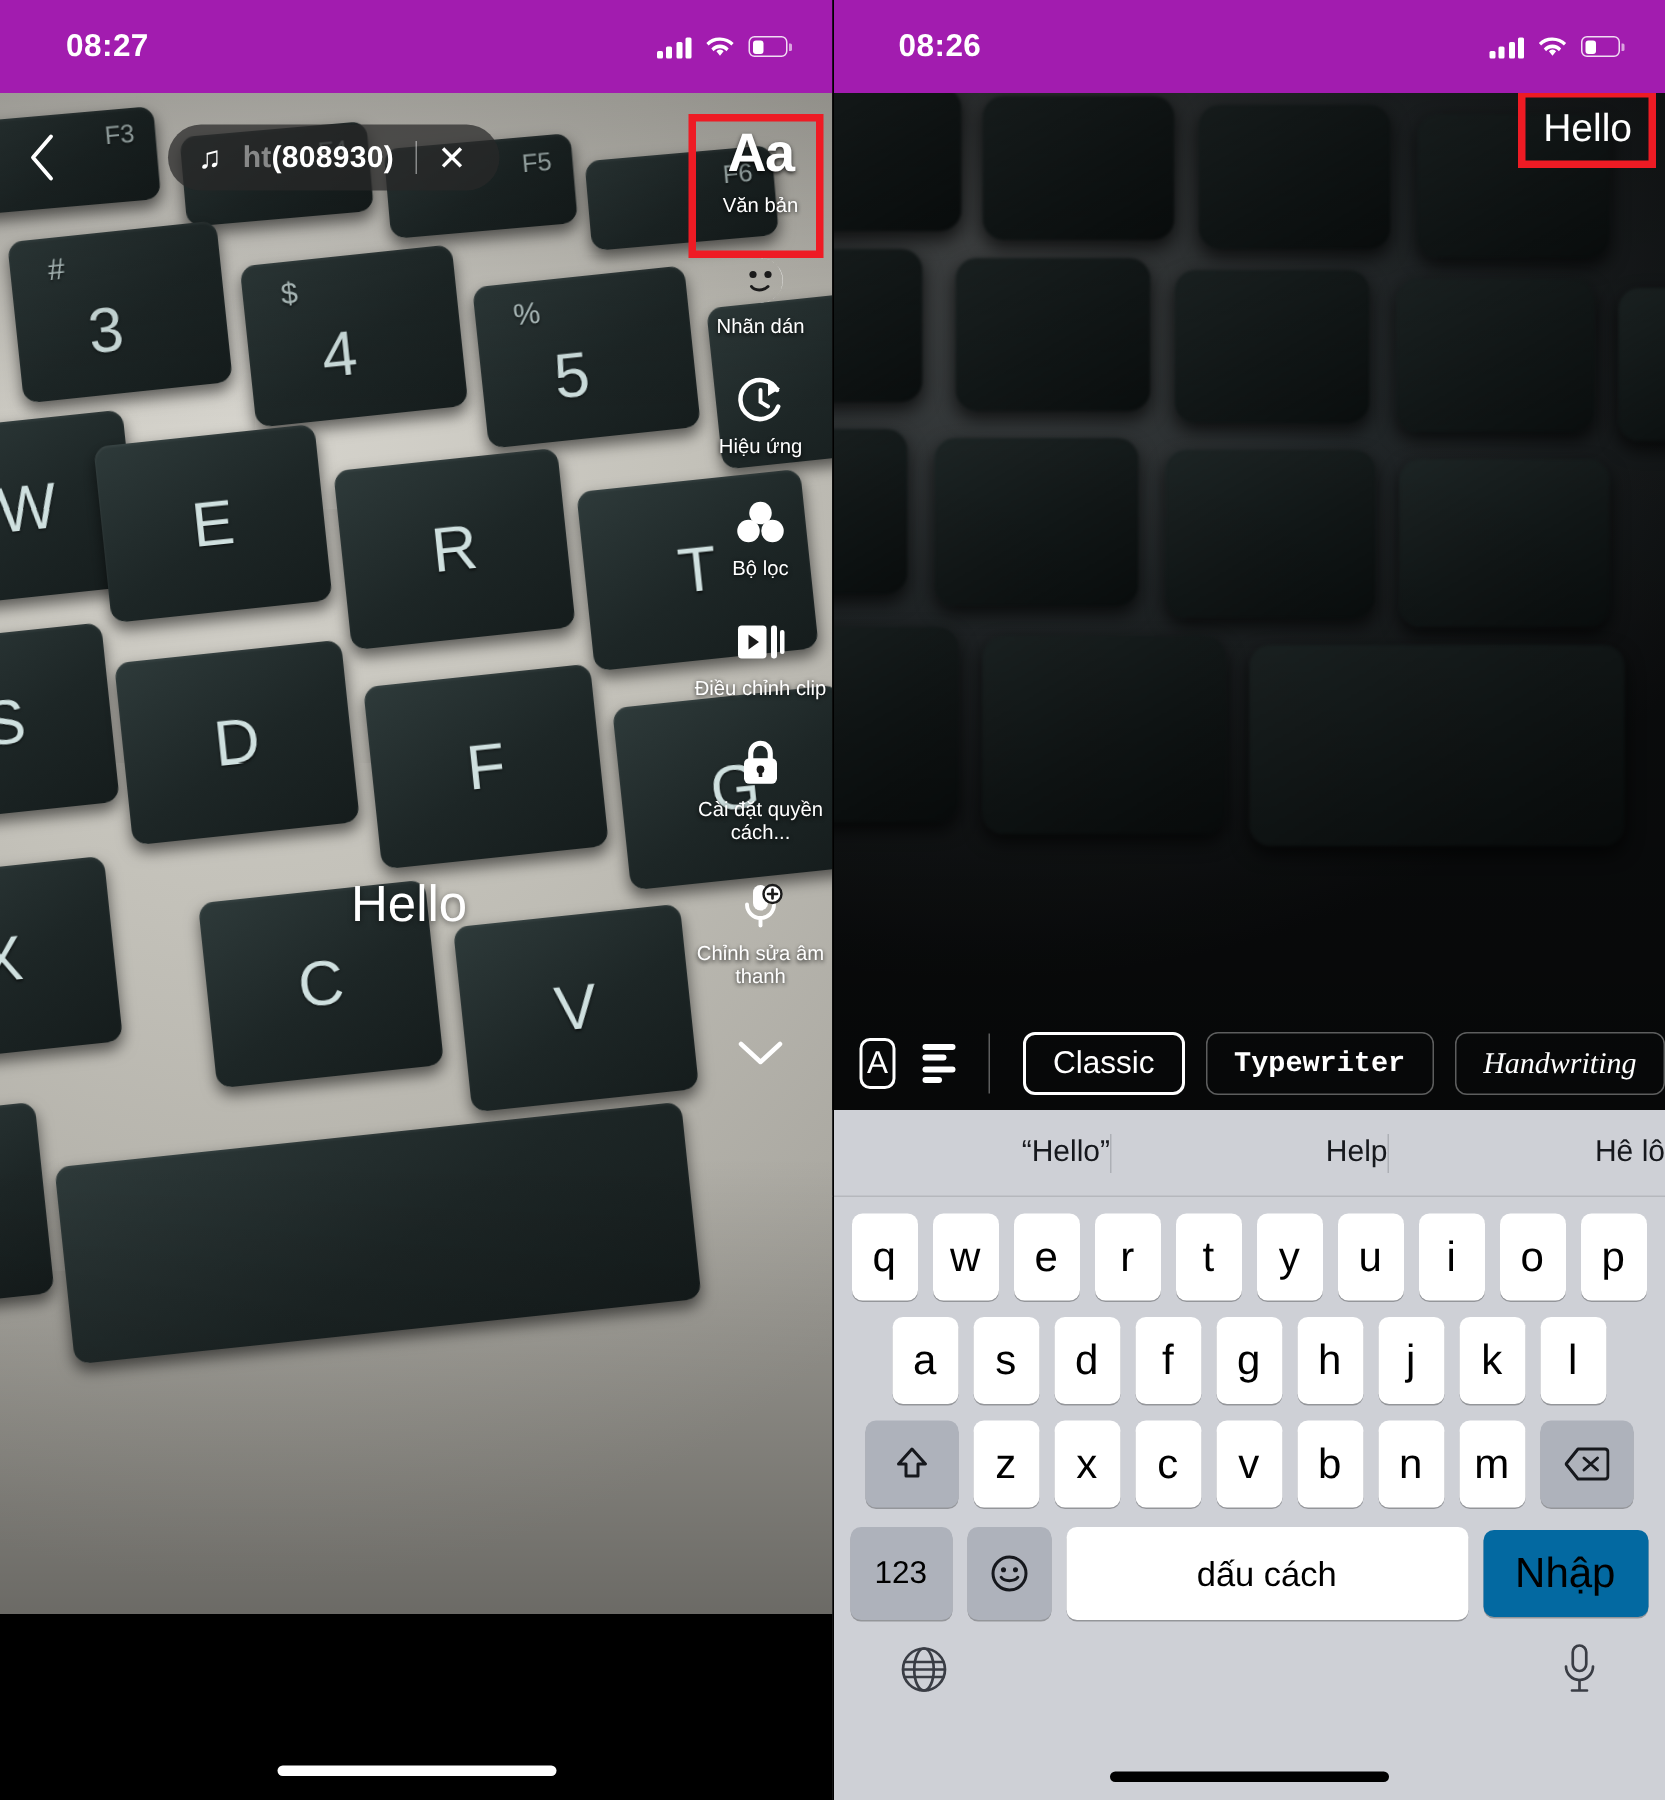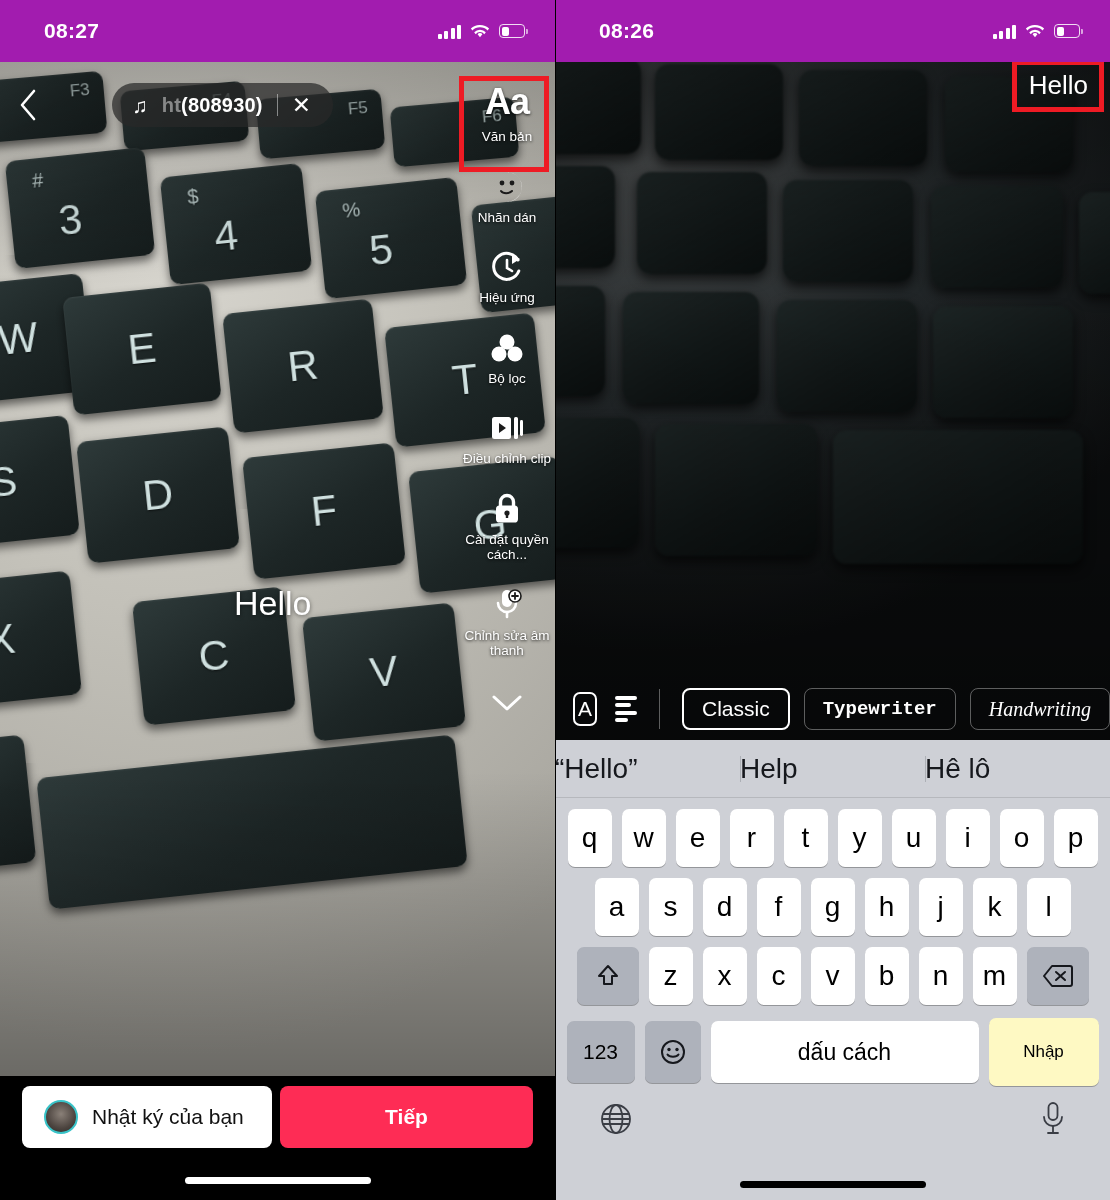--- a/index.html
+++ b/index.html
@@ -142,35 +142,35 @@
 
   
   .colorbar { position:absolute; left:0; right:0; bottom:398px; height:62px; z-index:30;
               display:flex; align-items:center; gap:17px; padding-left:22px; }
   .swatch { width:39px; height:39px; border-radius:50%; border:2.5px solid #fff; flex:none; }
 
   
   .kbd { position:absolute; left:0; right:0; bottom:0; height:460px; background:#ced0d6; z-index:34;
          display:flex; flex-direction:column; }
   .suggest { height:58px; display:flex; align-items:center; border-bottom:.5px solid #b6b8bd; }
-  .sug { flex:1; text-align:left; font-size:28px; color:#16181d; position:relative; }
+  .sug { flex:1; text-align:right; font-size:20px; color:#16181d; position:relative; }
   .sug + .sug::before { content:''; position:absolute; left:0; top:50%; transform:translateY(-50%);
                         width:1px; height:26px; background:#adb0b6; }
   .krow { display:flex; justify-content:center; align-items:center; gap:10px; margin-top:11px; padding:0 6px; }
   .kkey { width:44px; height:58px; background:#fff; border-radius:7px; box-shadow:0 1px 0 rgba(0,0,0,.28);
           display:flex; align-items:center; justify-content:center; font-size:28px; color:#000; font-weight:400; }
   .krow.r2 { gap:10px; }
   .kfn { width:62px; height:58px; background:#aeb2bb; border-radius:7px; box-shadow:0 1px 0 rgba(0,0,0,.28);
          display:flex; align-items:center; justify-content:center; color:#000; font-size:22px; }
   .krow.r3 { gap:10px; }
   .krow.r4 { margin-top:13px; gap:10px; }
   .kspace { flex:0 0 268px; height:62px; background:#fff; border-radius:7px; box-shadow:0 1px 0 rgba(0,0,0,.28);
             display:flex; align-items:center; justify-content:center; font-size:23px; color:#000; }
-  .kenter { flex:0 0 110px; height:68px; background:#fef9c3; border-radius:7px; box-shadow:0 1px 0 rgba(0,0,0,.28);
-            display:flex; align-items:center; justify-content:center; font-size:17px; color:#000; }
+  .kenter { flex:0 0 110px; height:58px; background:#0369a1; border-radius:7px; box-shadow:0 1px 0 rgba(0,0,0,.28);
+            display:flex; align-items:center; justify-content:center; font-size:28px; color:#000; }
   .k123 { flex:0 0 68px; height:62px; background:#aeb2bb; border-radius:7px; box-shadow:0 1px 0 rgba(0,0,0,.28);
           display:flex; align-items:center; justify-content:center; font-size:21px; color:#000; }
   .kemoji { flex:0 0 56px; height:62px; background:#aeb2bb; border-radius:7px; box-shadow:0 1px 0 rgba(0,0,0,.28);
             display:flex; align-items:center; justify-content:center; font-size:26px; color:#000; }
   .kbot { height:70px; display:flex; align-items:center; justify-content:space-between; padding:0 44px; }
   .home-ind-dark { position:absolute; left:50%; transform:translateX(-50%); bottom:12px;
                    width:186px; height:7px; border-radius:4px; background:#000; }
   .divider-v { position:absolute; left:555px; top:0; width:1px; height:1200px; background:#000; z-index:60; }
 </style>
 </head>
@@ -339,29 +339,20 @@
         <svg width="30" height="18" viewBox="0 0 30 18">
             <path d="M2 3l13 12L28 3" stroke="#fff" stroke-width="3" fill="none" stroke-linecap="round" stroke-linejoin="round"></path>
           </svg>
       </div>
     </div>
     <div class="redbox redbox-l"></div>
 
     <div class="overlay-text ot-left">Hello</div>
 
     <div class="l-bottom">
-      <div class="l-bottom-row">
-        <div class="diary-btn">
-          <div class="avatar"></div>
-          <div class="diary-label">Nhật ký của bạn</div>
-        </div>
-        <div class="next-btn">
-          <span>Tiếp</span>
-        </div>
-      </div>
       <div class="home-ind"></div>
     </div>
   </div>
 
   <div class="panel">
 
     <div class="statusbar">
       <div class="status-time">08:26</div>
       <div class="status-icons">
         <span class="sig">

